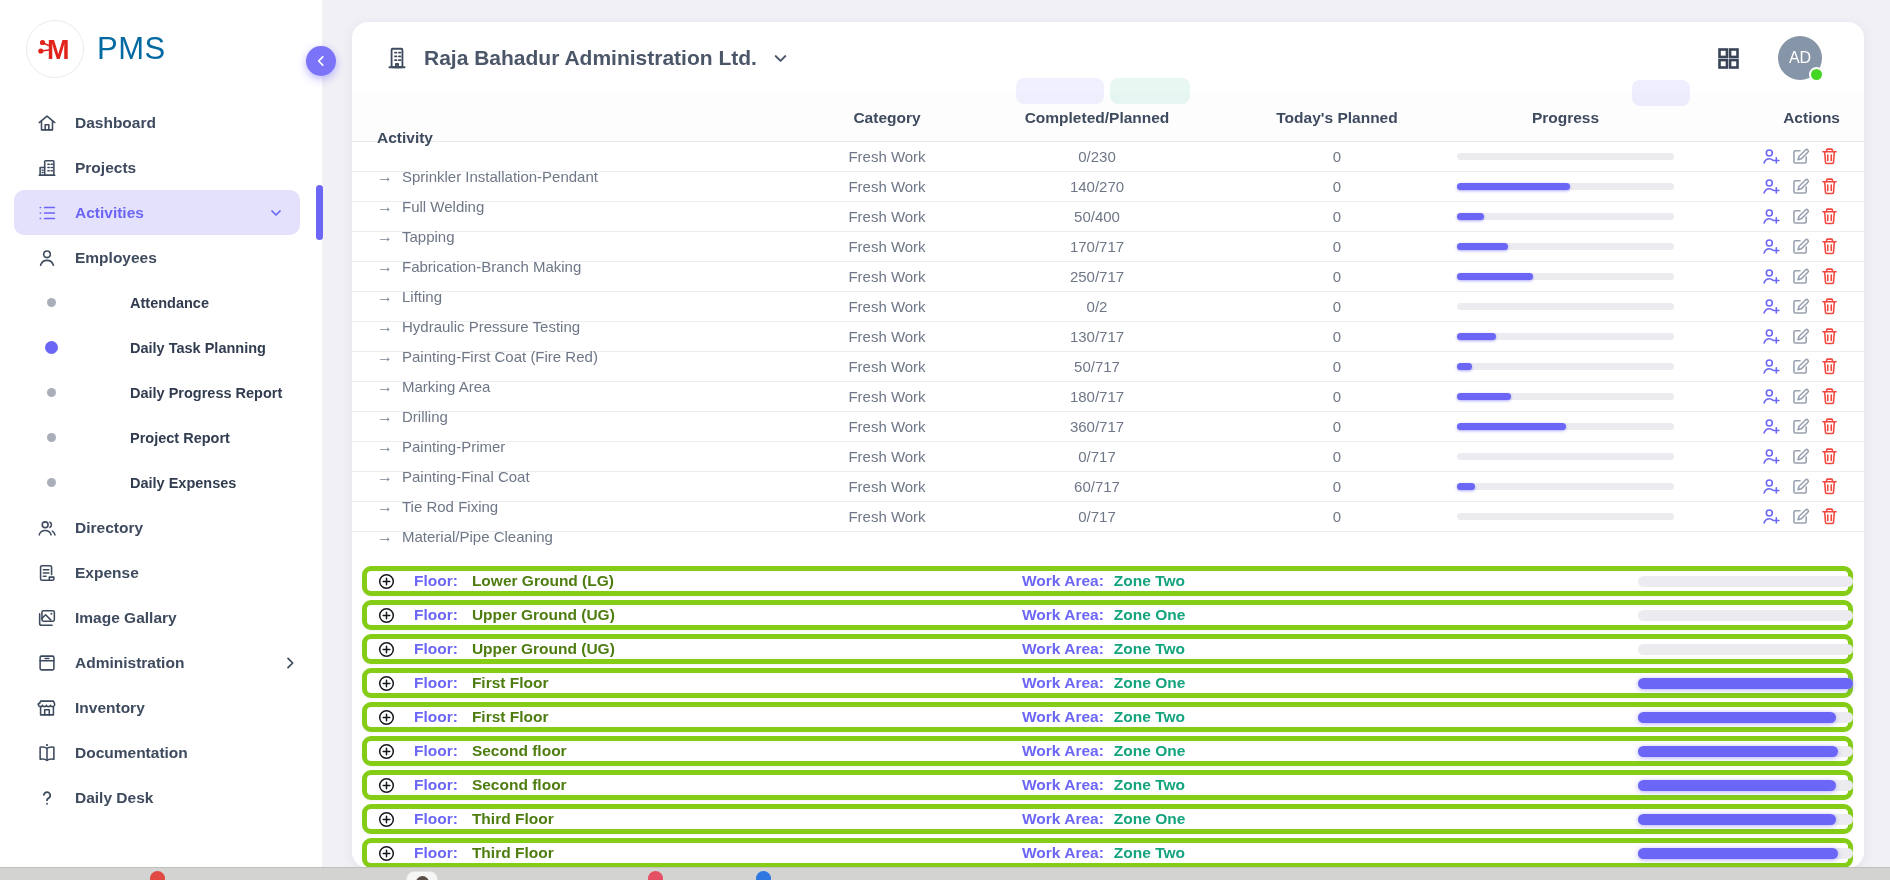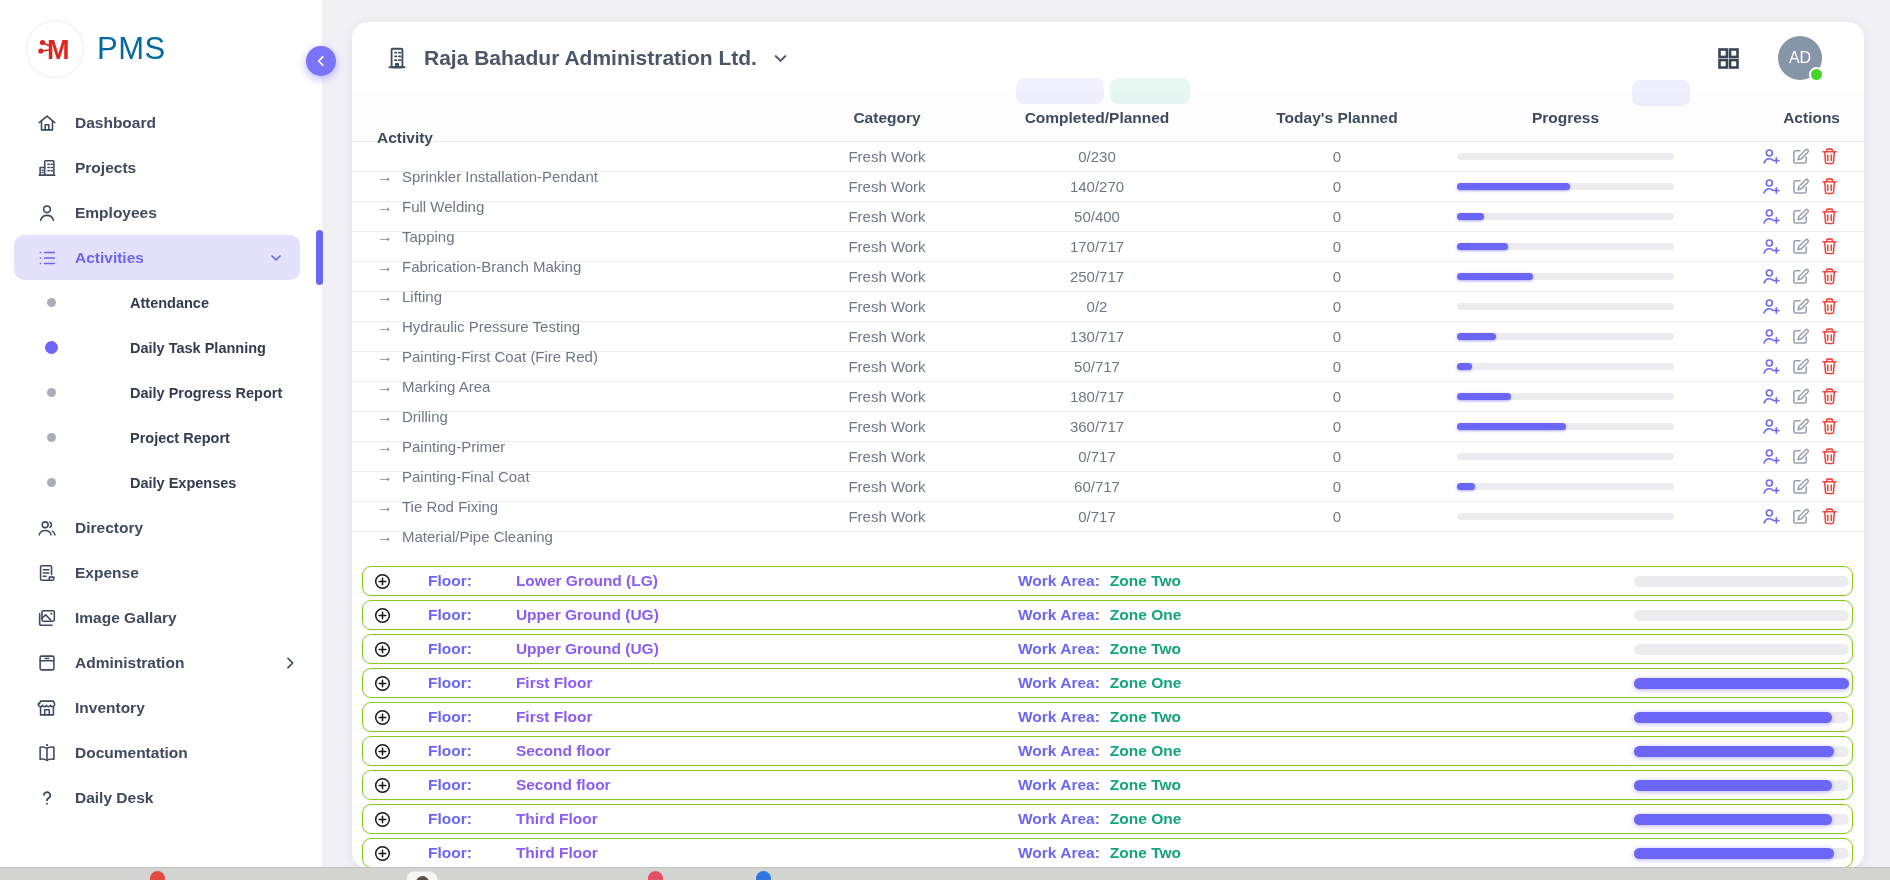--- a/index.html
+++ b/index.html
@@ -68,25 +68,25 @@
   .arrow { color:#7b8596; font-size:16px; line-height:1; }
   .track { width:217px; height:7px; background:#ececf0; border-radius:4px; }
   .fill  { height:7px; background:#6c66f6; border-radius:4px; box-shadow:0 1px 3px rgba(108,102,246,.55); }
   .c-actions svg { width:21px; height:21px; cursor:pointer; }
   .ic-adduser { color:#6c66f6; }
   .ic-edit    { color:#98a1b0; }
   .ic-trash   { color:#f2473f; }
 
   
   .floors { margin-top:34px; }
-  .floor-row { position:relative; margin:0 11px 4px 10px; height:30px; background:#fff; border:1px solid #84cc16;
-    border-radius:9px; box-shadow:0 1px 3px rgba(20,20,50,.05); display:flex; align-items:center; font-size:15.5px; font-weight:700;gap:18px; }
+  .floor-row { position:relative; margin:0 11px 4px 10px; height:30px; background:#fff; border:5px solid #84cc16;
+    border-radius:9px; box-shadow:0 1px 3px rgba(20,20,50,.05); display:flex; align-items:center; font-size:15.5px; font-weight:700; }
   .floor-row .plus { width:19px; height:19px; color:#15181d; margin-left:10px; cursor:pointer; flex:0 0 19px; }
   .floor-key { margin-left:18px; color:#6c66f6; }
-  .floor-val { margin-left:26px; color:#8b5cf6; }
+  .floor-val { margin-left:14px; color:#4d7c0f; }
   .wa-group { position:absolute; left:655px; display:flex; gap:10px; }
   .wa-key { color:#6c66f6; }
   .wa-val { color:#13a47d; }
   .floor-track { position:absolute; left:1271px; width:215px; height:11px; background:#ececf0; border-radius:6px; }
   .floor-fill { height:11px; background:#6c66f6; border-radius:6px; box-shadow:0 1px 5px rgba(108,102,246,.5); }
 
   
   .taskbar { position:absolute; left:0; bottom:0; width:1890px; height:13px; background:#d3d3d1; border-top:1px solid #c0c0be; z-index:9; }
   .dock-dot { position:absolute; top:3px; width:15px; height:15px; border-radius:50%; }
   .dock-red   { left:150px; background:#e04a42; }
@@ -259,36 +259,36 @@
   </div>
 
   <div class="nav-item">
     <svg class="nav-ic">
           <use href="#i-building"></use>
         </svg>
     <span class="nav-label">Projects</span>
 
   </div>
 
-  <div class="nav-item">
-    <svg class="nav-ic">
-          <use href="#i-person"></use>
-        </svg>
-    <span class="nav-label">Employees</span>
-
-  </div>
-
   <div class="nav-item active">
     <svg class="nav-ic">
           <use href="#i-list"></use>
         </svg>
     <span class="nav-label">Activities</span>
     <svg class="nav-chevron">
           <use href="#i-chev-down"></use>
         </svg>
+  </div>
+
+  <div class="nav-item">
+    <svg class="nav-ic">
+          <use href="#i-person"></use>
+        </svg>
+    <span class="nav-label">Employees</span>
+
   </div>
 
   <div class="sub-item">
     <span class="dot"></span>
     <span class="sub-label">Attendance</span>
   </div>
 
   <div class="sub-item active">
     <span class="dot"></span>
     <span class="sub-label">Daily Task Planning</span>

